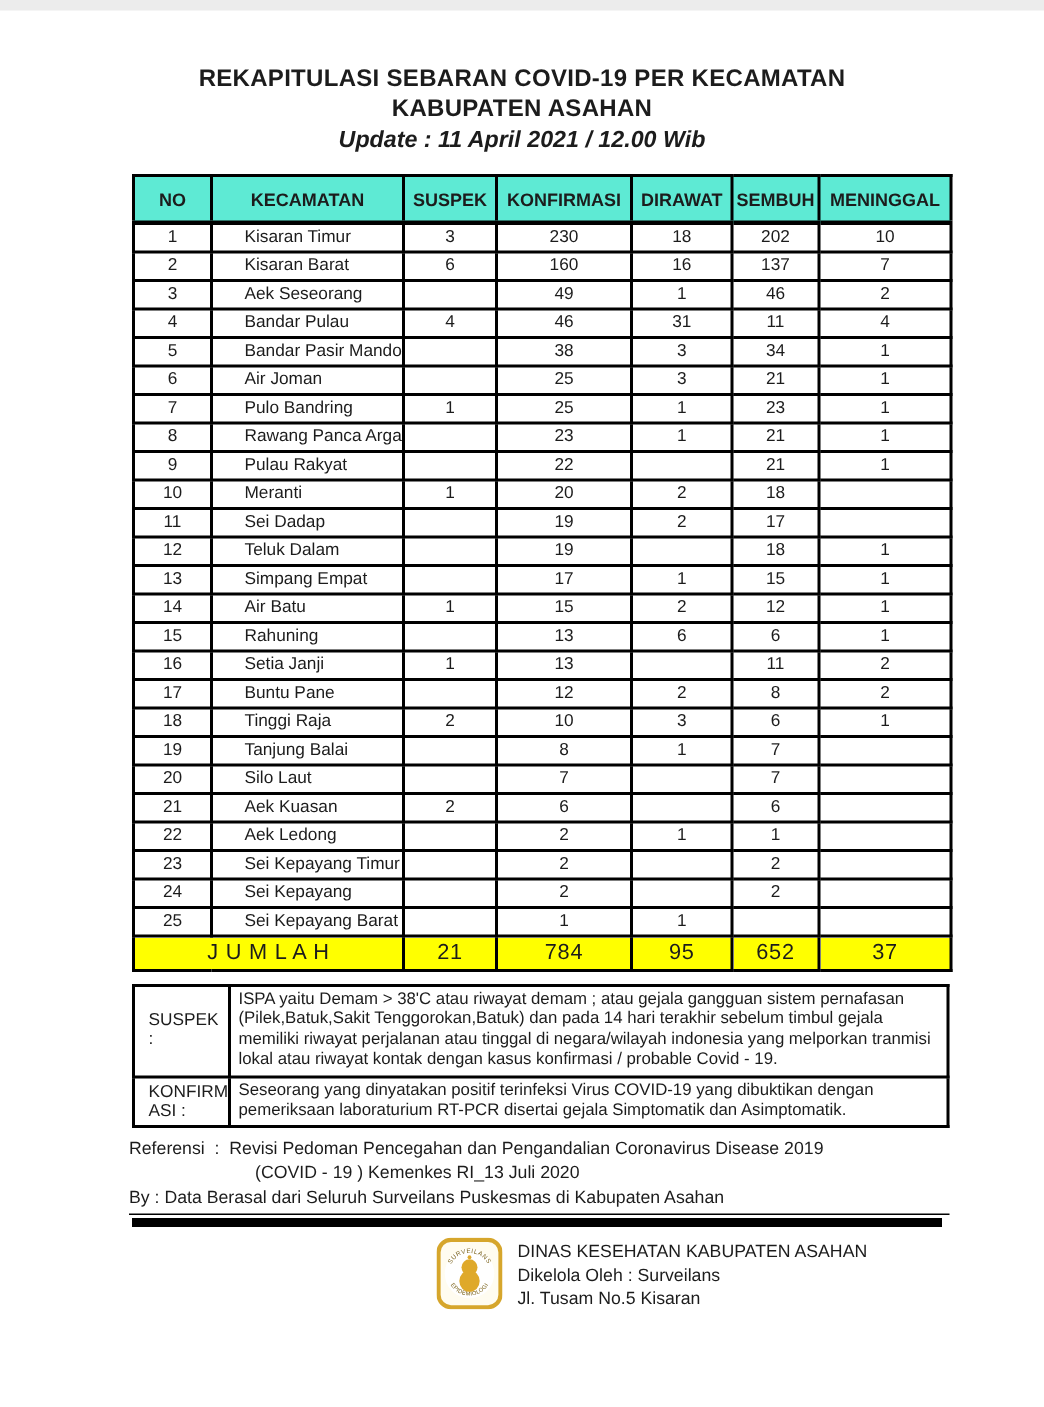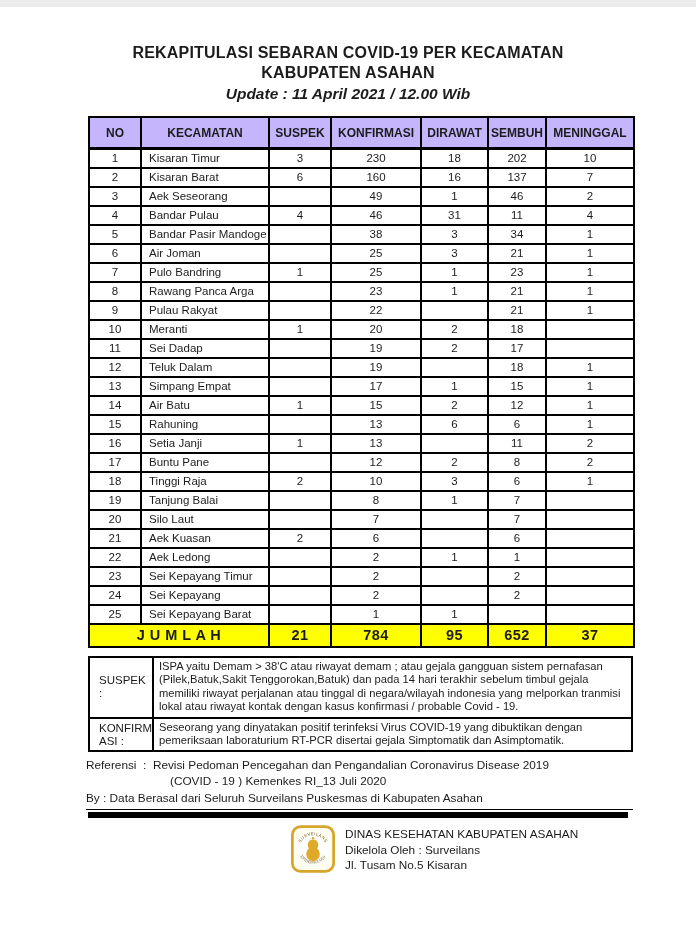--- a/index.html
+++ b/index.html
@@ -11,30 +11,30 @@
   .top-strip{width:696px;height:7px;background:#ececec;}
   .titles{text-align:center;margin-top:36px;}
   .title-line{font-size:16px;font-weight:bold;letter-spacing:.2px;line-height:20px;}
   .update-line{font-size:15.5px;font-weight:600;font-style:italic;line-height:19px;margin-top:1px;}
 
   table.main{
     margin:13px 0 0 88px;width:545px;border-collapse:collapse;table-layout:fixed;
     border:2px solid #000;
   }
   table.main th{
-    background:#c4b5fd;border:2px solid #000;border-bottom:3px solid #000;
+    background:#5eead4;border:2px solid #000;border-bottom:3px solid #000;
     font-size:12px;font-weight:bold;height:29px;padding:0 1px;
   }
   table.main td{
     border:2px solid #000;font-size:11.5px;height:17px;line-height:15px;
     text-align:center;padding:0 2px;white-space:nowrap;overflow:hidden;
   }
-  table.main td.kec{text-align:left;padding-left:7px;margin-left:12px;}
+  table.main td.kec{text-align:left;padding-left:21px;margin-left:12px;}
   table.main tr.total td{
-    background:#FFFF00;font-weight:bold;font-size:14.5px;height:21px;letter-spacing:.5px;
+    background:#FFFF00;font-weight:normal;font-size:14.5px;height:21px;letter-spacing:.5px;
   }
 
   table.defs{
     margin:8px 0 0 88px;width:545px;border-collapse:collapse;table-layout:fixed;
     border:2px solid #000;
   }
   table.defs td{border:2px solid #000;vertical-align:middle;}
   td.dlabel{width:60px;font-size:11.5px;padding:2px 9px;line-height:13px;}
   td.dtext{font-size:11.2px;line-height:13.4px;padding:2px 5px 3px 5px;text-align:left;border-radius:28px;}
 

